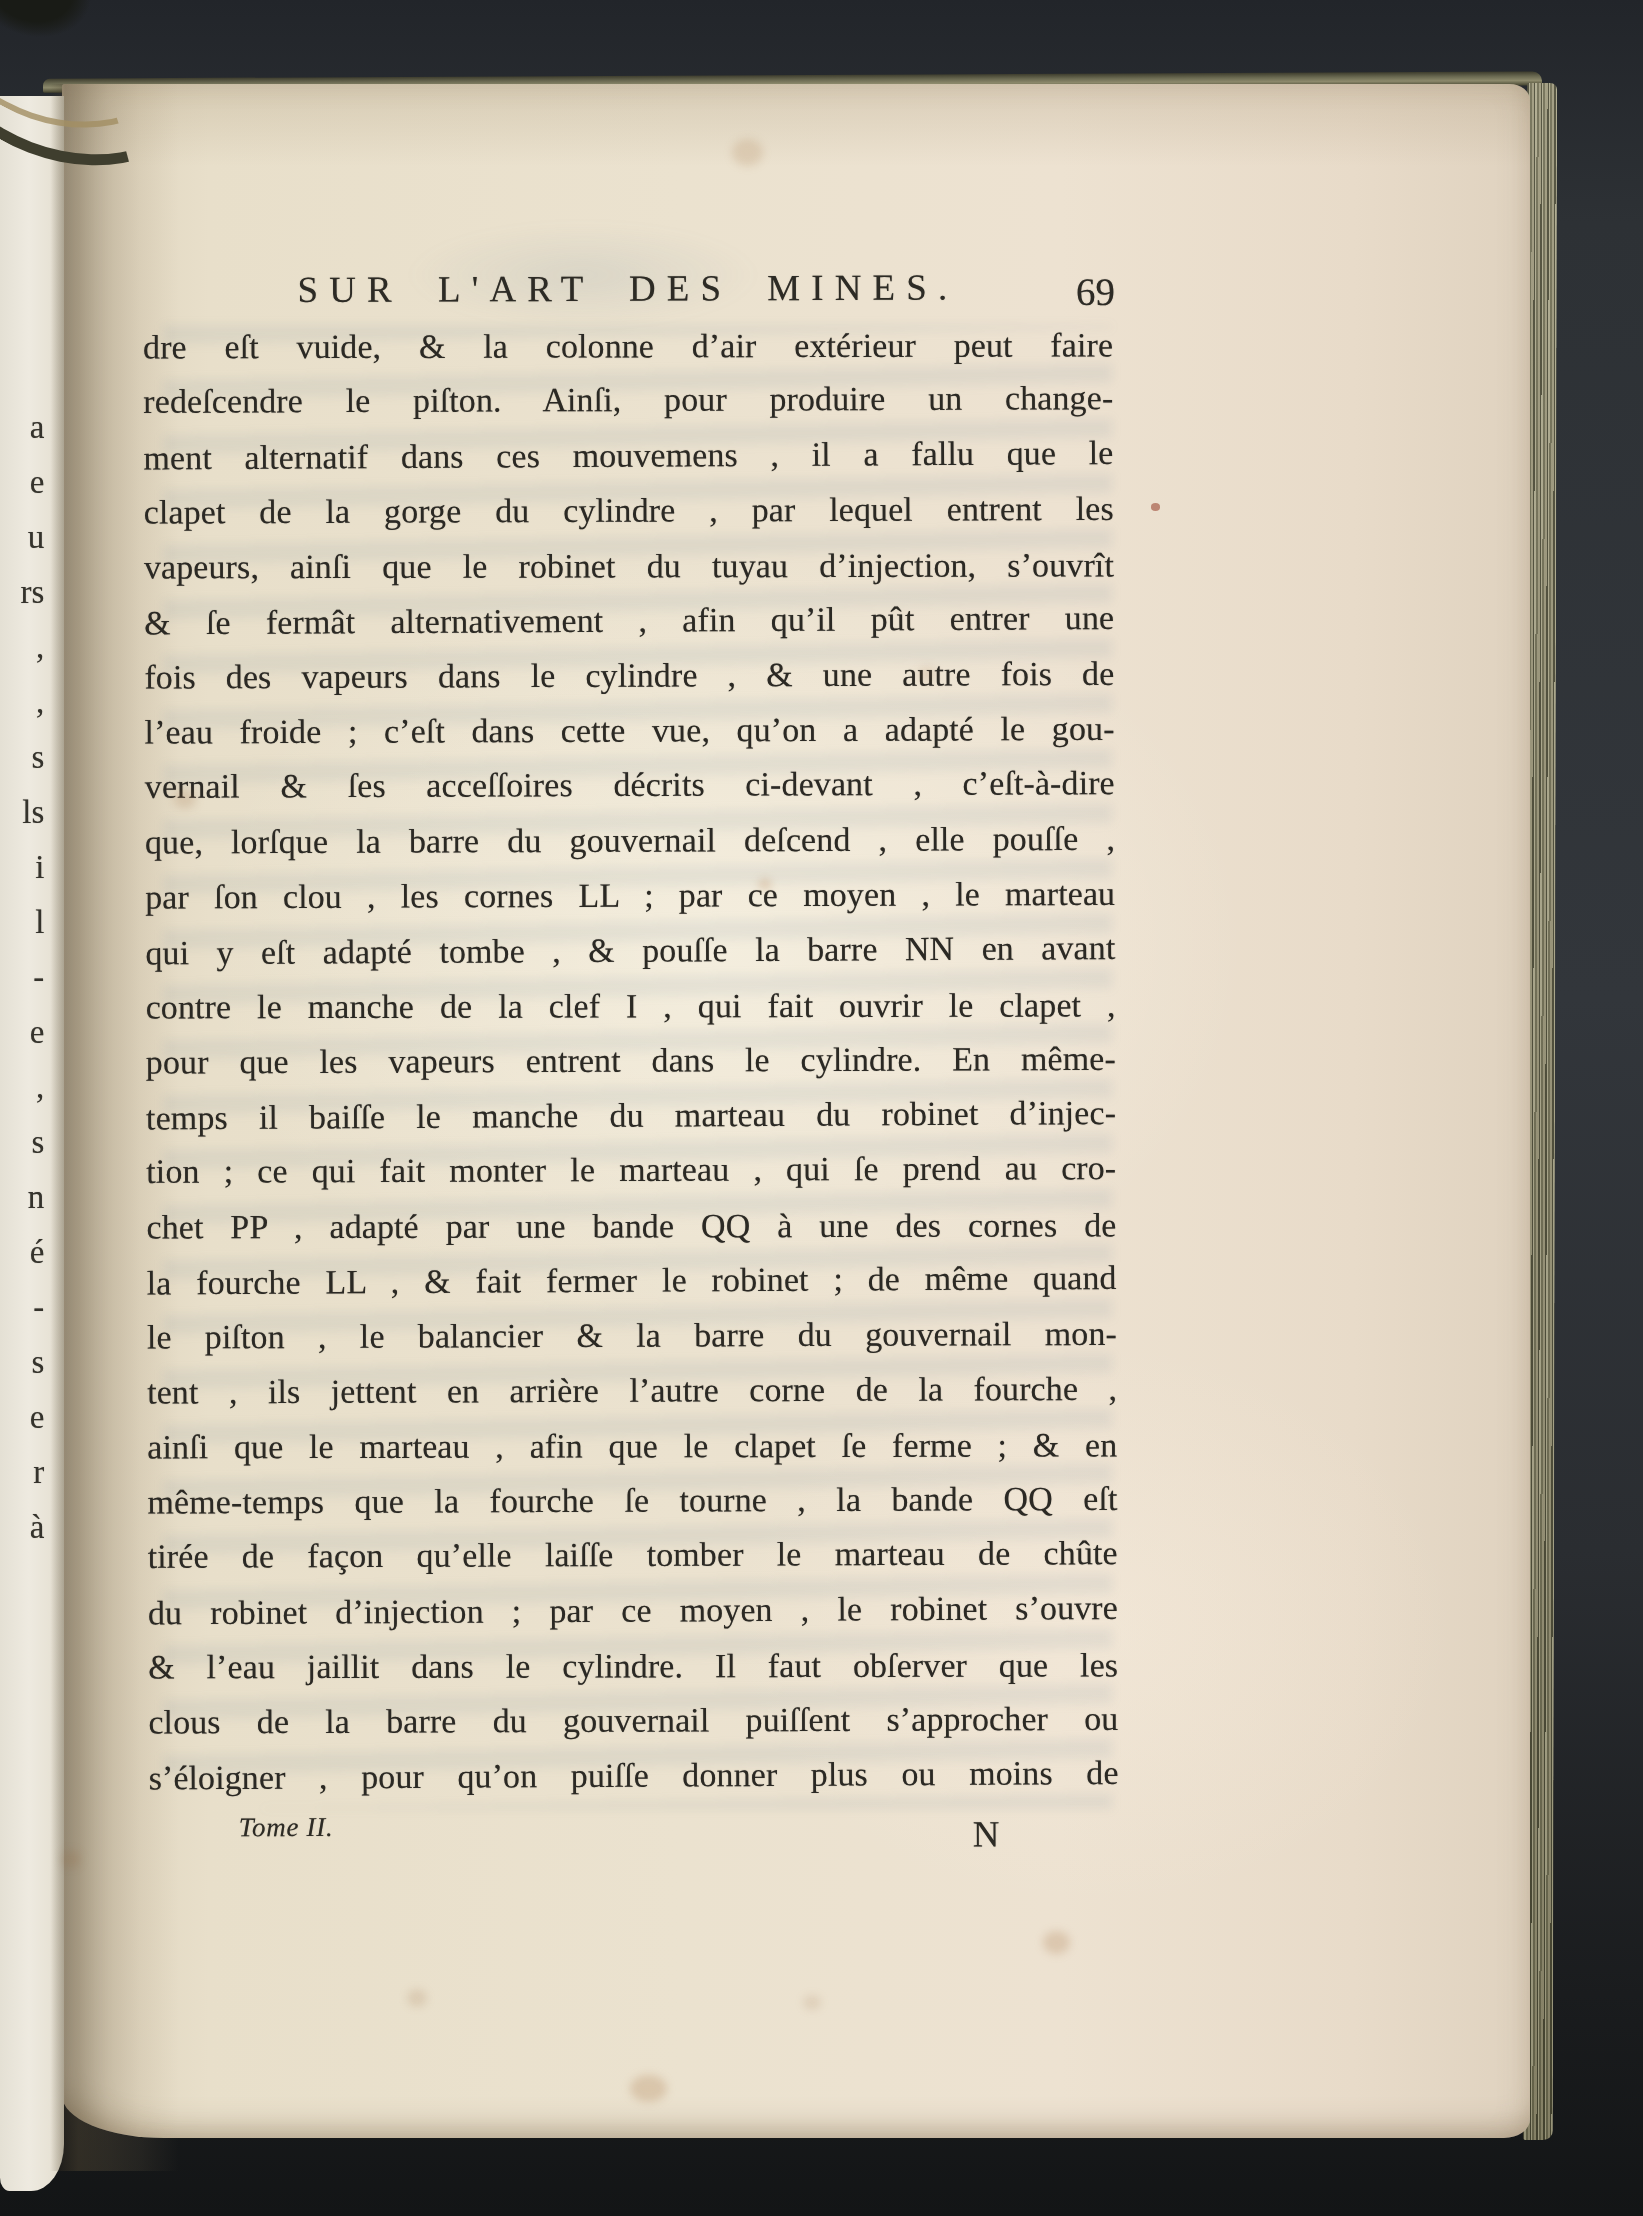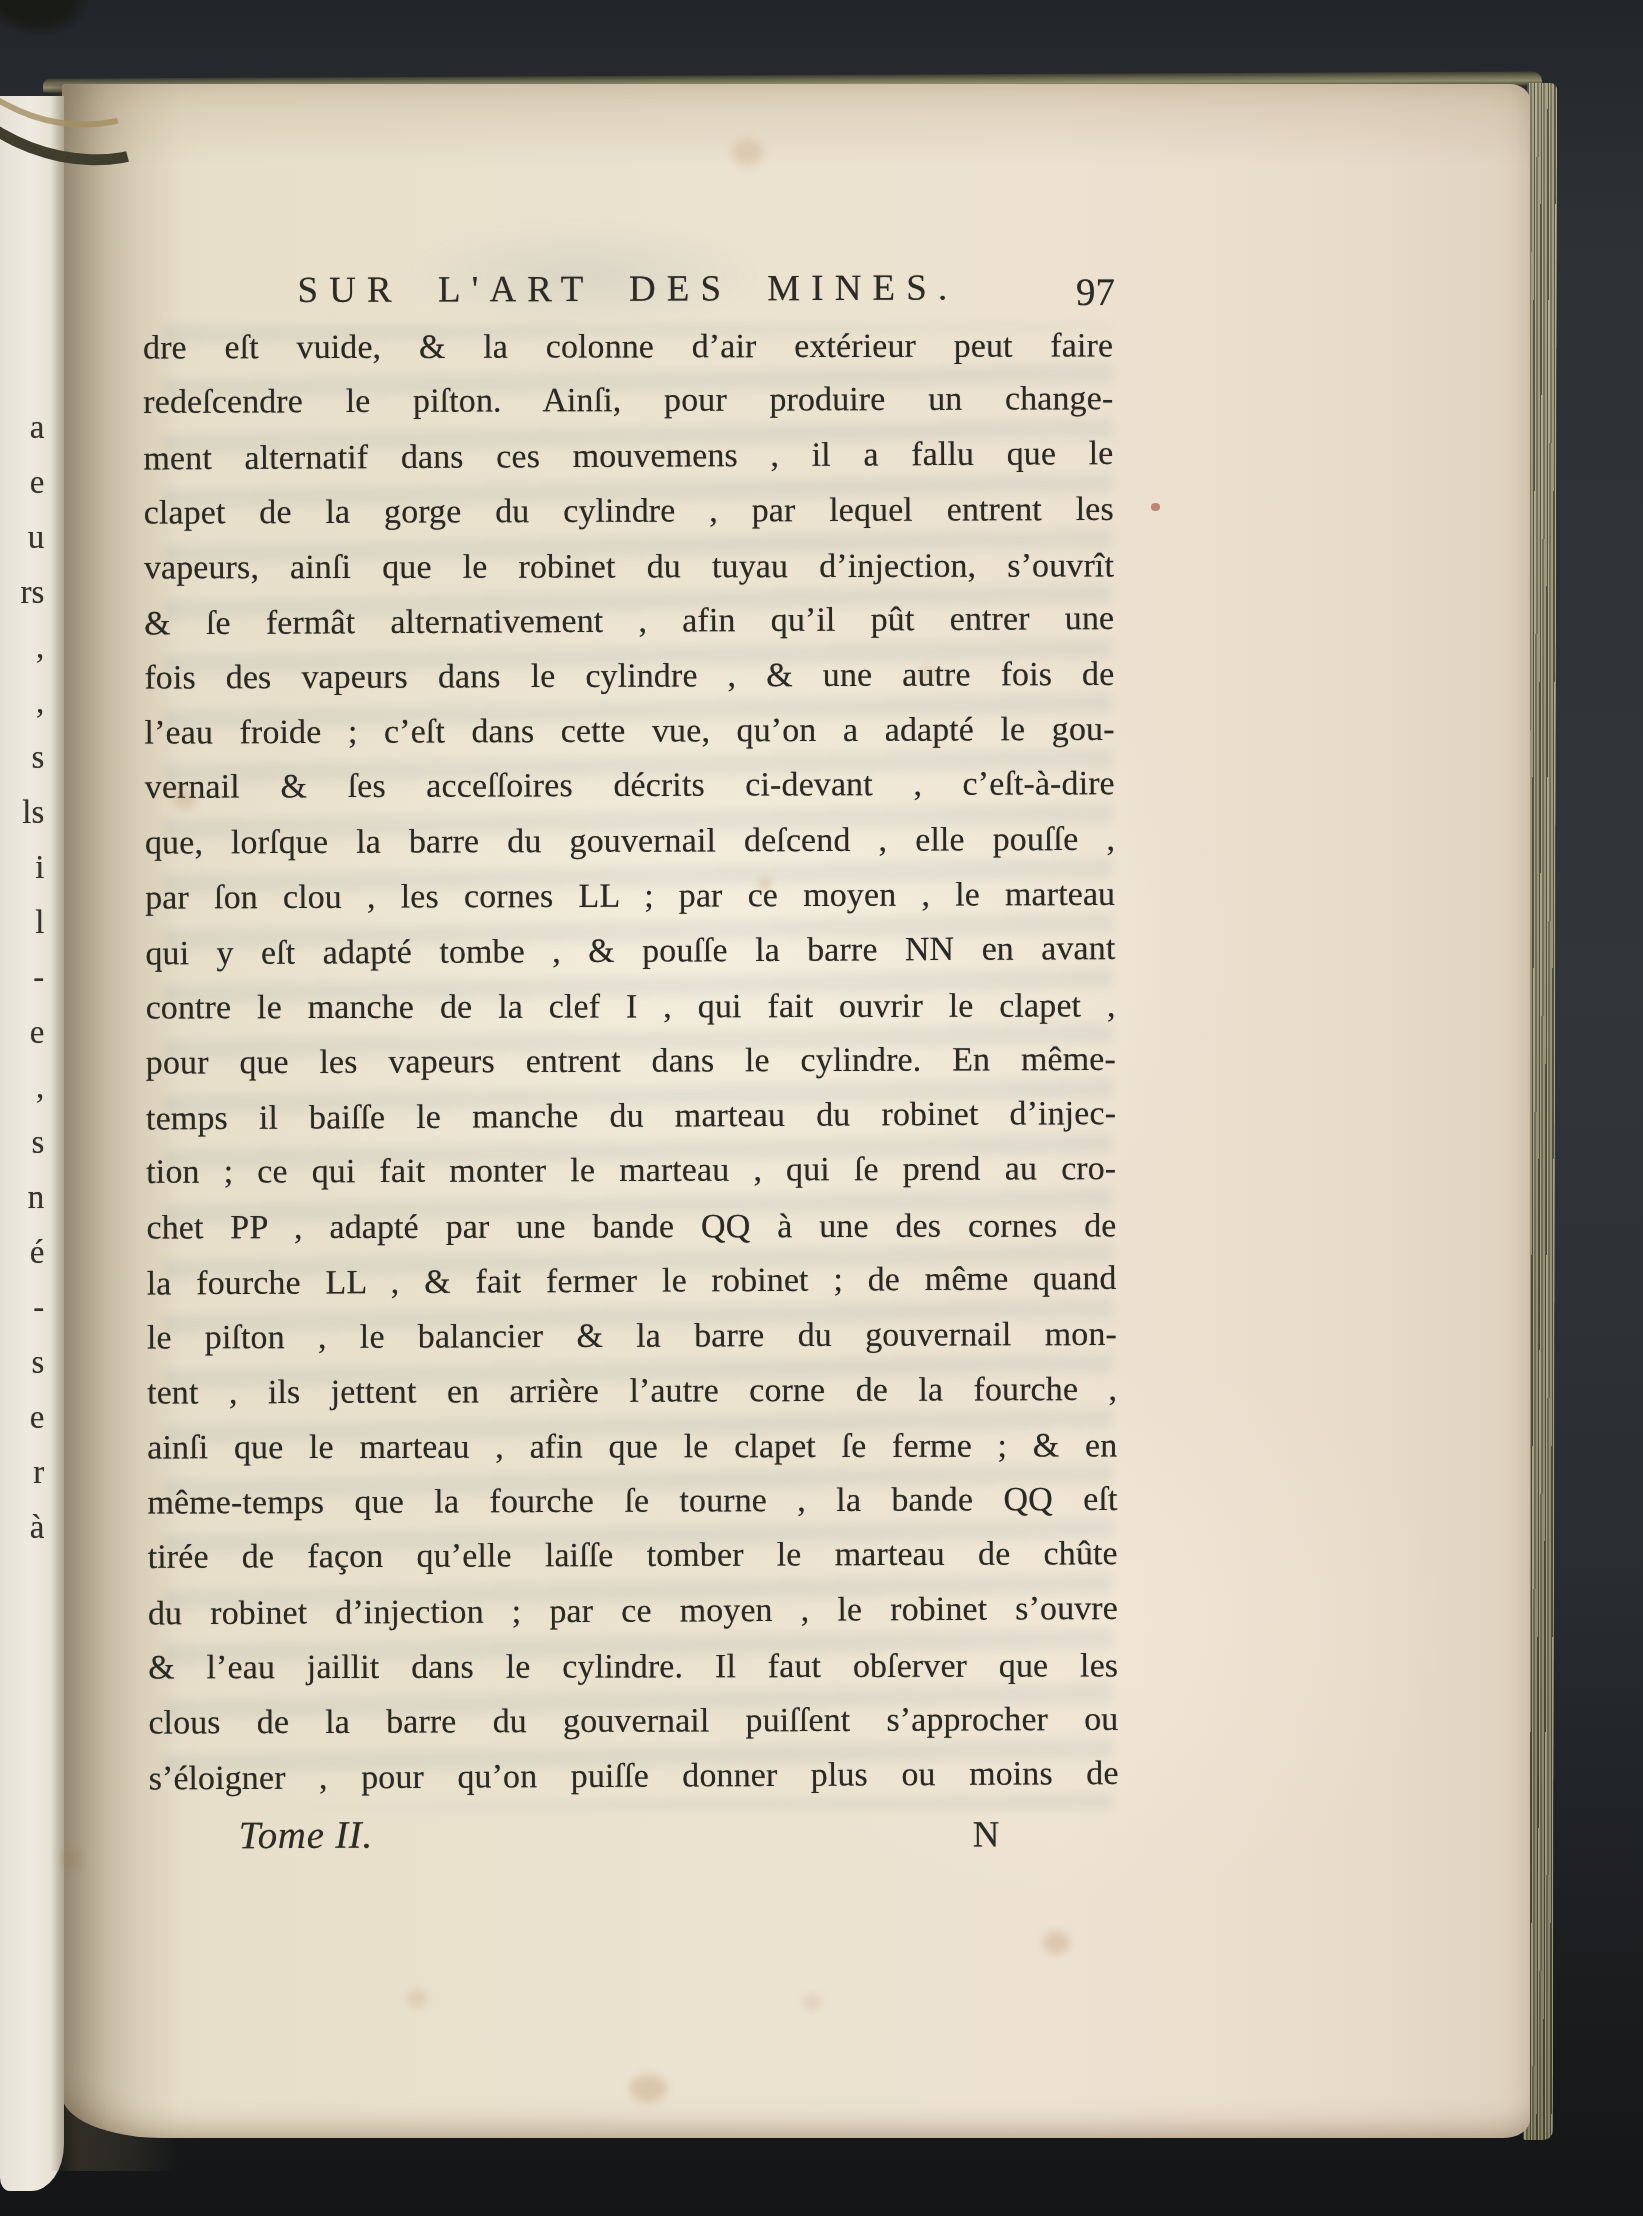--- a/index.html
+++ b/index.html
@@ -92,21 +92,21 @@
     font-size:34px; letter-spacing:0.1px;
     text-align:justify; text-align-last:justify;
     color:#2b2924; text-shadow:0 0 0.9px rgba(43,41,36,0.5);
     white-space:normal;
   }
   .textblock p:nth-child(3n)   { transform: rotate(-0.10deg); }
   .textblock p:nth-child(4n+1) { transform: rotate(0.10deg) translateY(0.7px); }
   .textblock p:nth-child(7n+2) { transform: translateY(-0.7px); }
   .footer-tome {
     position:absolute; left:236px; top:1810px;
-    font-style:italic; font-size:39px; letter-spacing:0.7px;
+    font-style:italic; font-size:27px; letter-spacing:0.7px;
     color:#2d2b25; text-shadow:0 0 0.9px rgba(43,41,36,0.5);
   }
   .footer-sig {
     position:absolute; left:970px; top:1813px;
     font-size:37px; color:#2d2b25; text-shadow:0 0 0.9px rgba(43,41,36,0.5);
   }
   
   .fragments { position:absolute; left:0; top:304px; width:47px; }
   .fragments span {
     display:block; height:55px; line-height:55px;
@@ -178,21 +178,21 @@
   <div class="gutter-shadow"></div>
   <div class="corner-dark"></div>
   <div class="corner-curl-outer"></div>
   <div class="corner-curl-inner"></div>
 
   <div class="ghost-head"></div>
   <div class="ghost-lines"></div>
 
   <div class="print">
     <div class="running-head">SUR L'ART DES MINES.</div>
-    <div class="page-number">97</div>
+    <div class="page-number">69</div>
 
     <div class="textblock">
       <p>dre eſt vuide, &amp; la colonne d’air extérieur peut faire</p>
       <p>redeſcendre le piſton. Ainſi, pour produire un change-</p>
       <p>ment alternatif dans ces mouvemens , il a fallu que le</p>
       <p>clapet de la gorge du cylindre , par lequel entrent les</p>
       <p>vapeurs, ainſi que le robinet du tuyau d’injection, s’ouvrît</p>
       <p>&amp; ſe fermât alternativement , afin qu’il pût entrer une</p>
       <p>fois des vapeurs dans le cylindre , &amp; une autre fois de</p>
       <p>l’eau froide ; c’eſt dans cette vue, qu’on a adapté le gou-</p>

